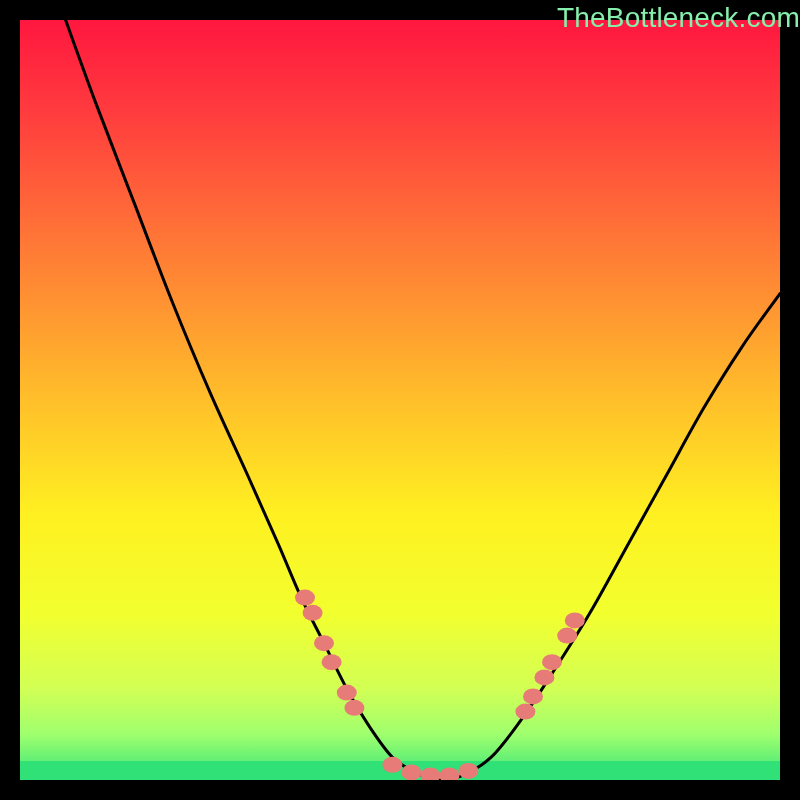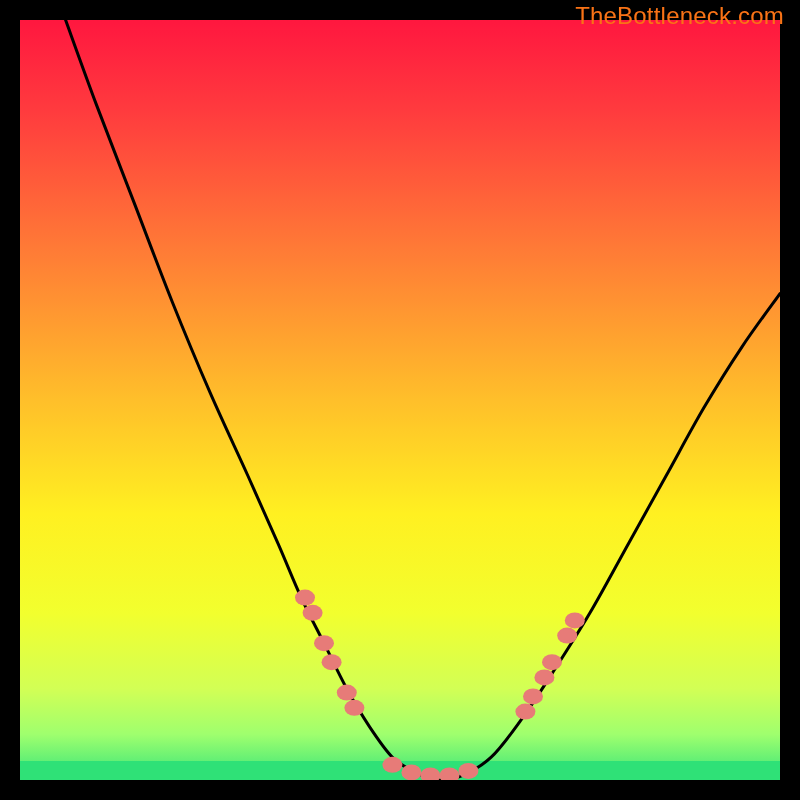--- a/index.html
+++ b/index.html
@@ -16,23 +16,23 @@
     position: absolute;
     left: 20px;
     top: 20px;
     width: 760px;
     height: 760px;
     background: #000;
   }
   .watermark {
     position: absolute;
     top: 2px;
-    right: 16px;
-    color: #f97316;
-    font-size: 24px;
+    right: 0;
+    color: #86efac;
+    font-size: 28px;
     font-weight: 500;
     letter-spacing: 0.2px;
     z-index: 10;
   }
   svg {
     display: block;
   }
 </style>
 </head>
 <body>

